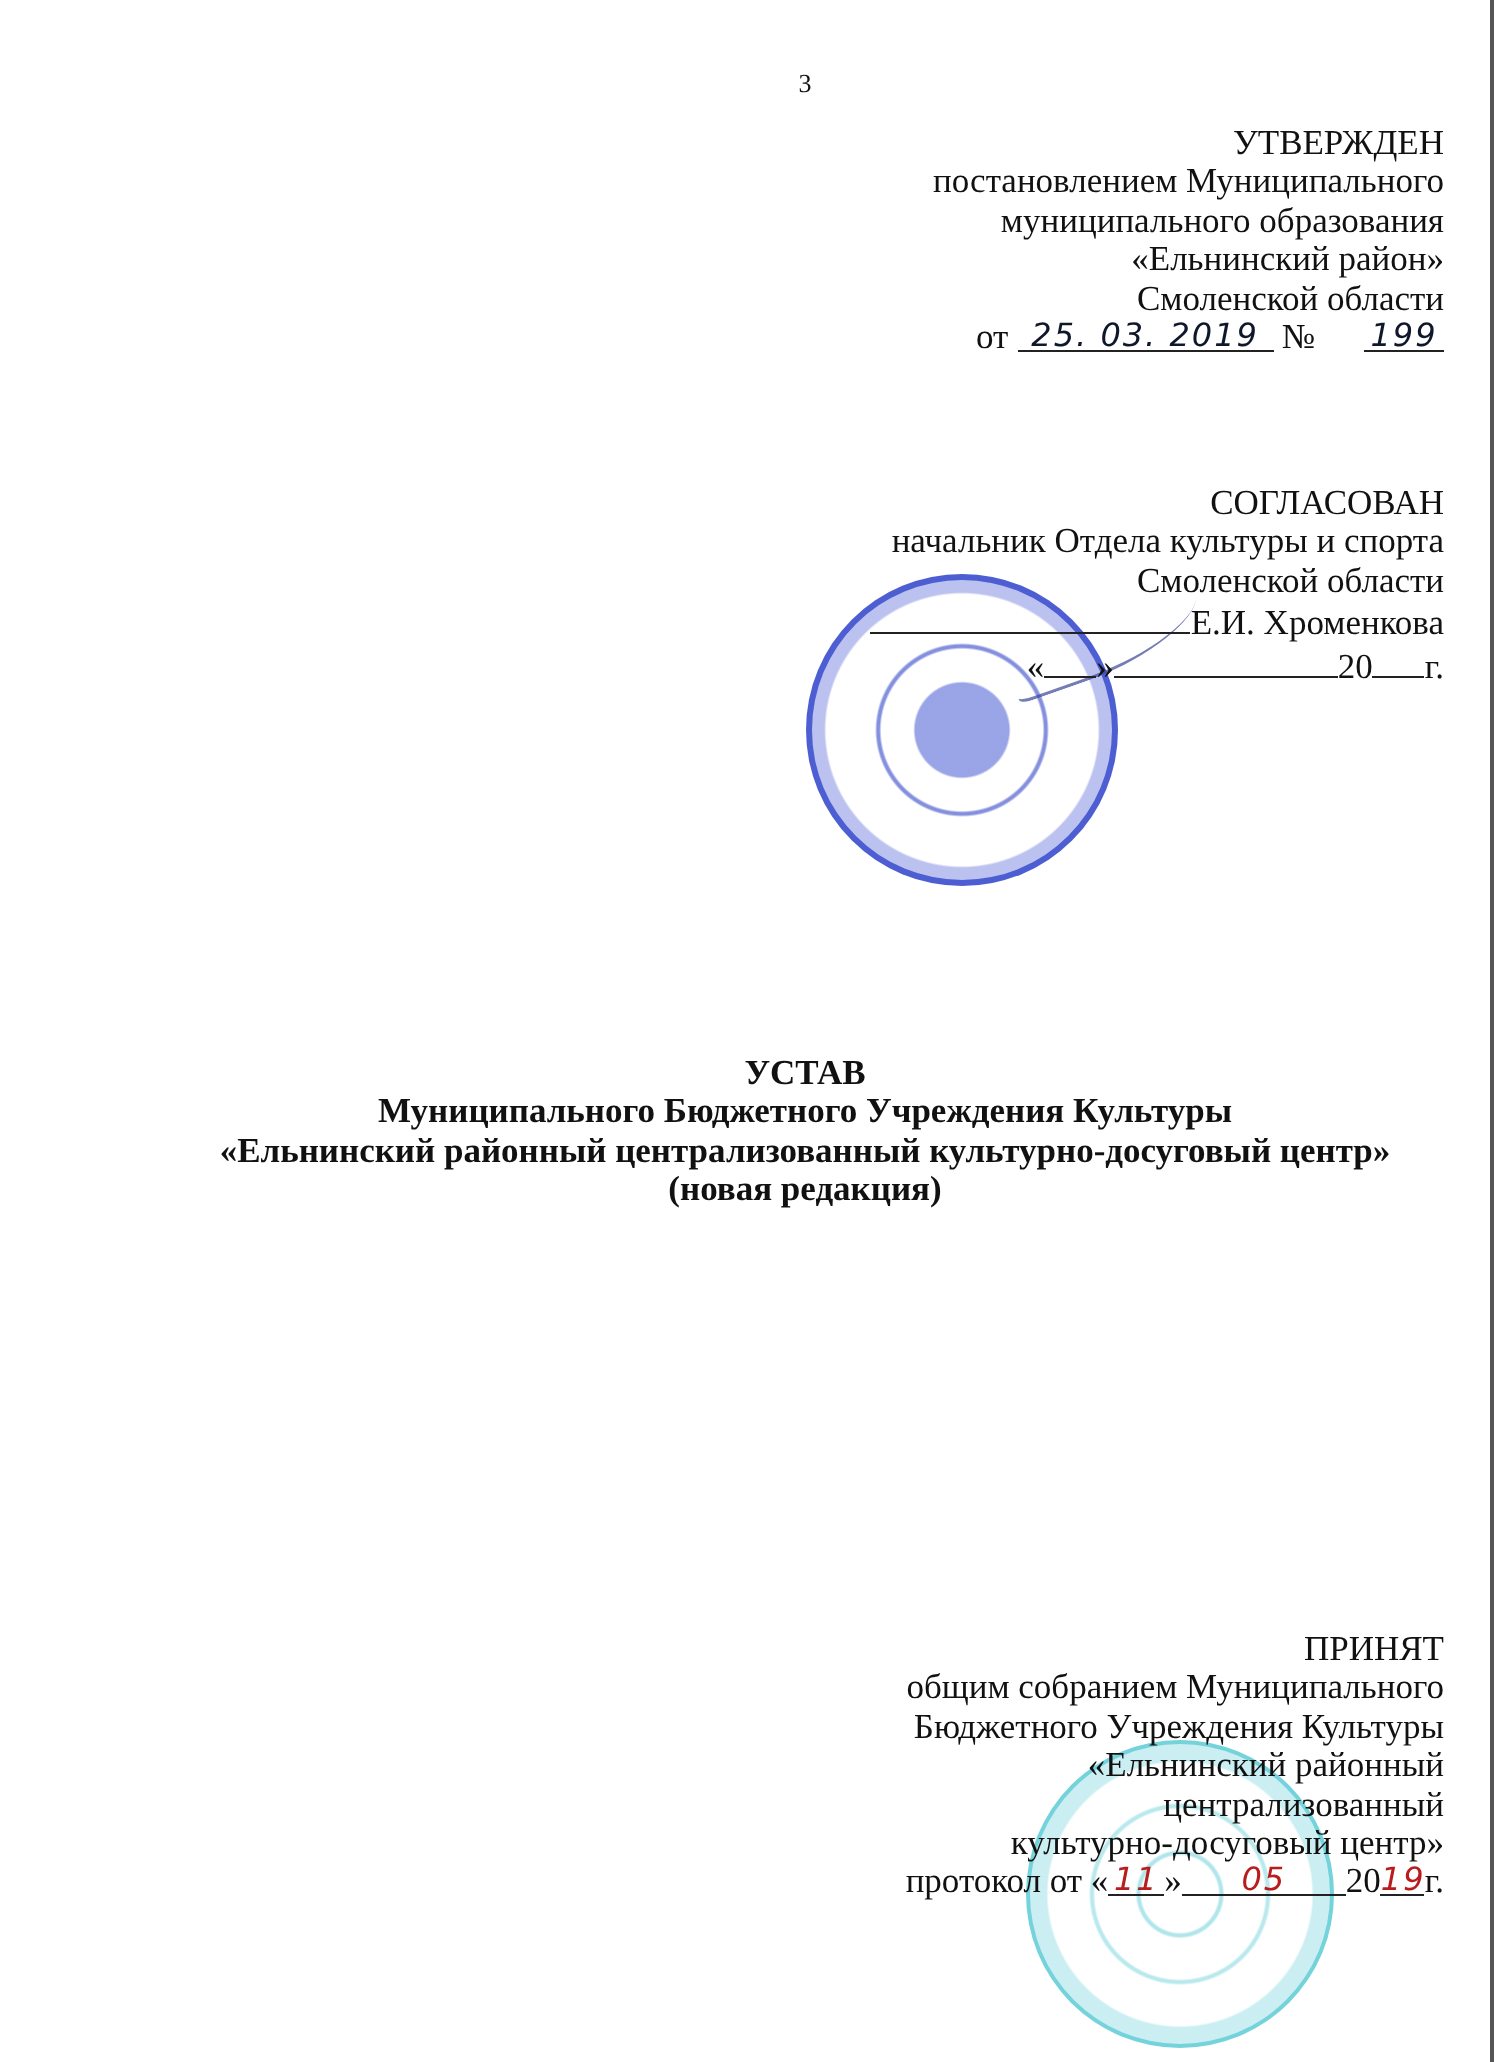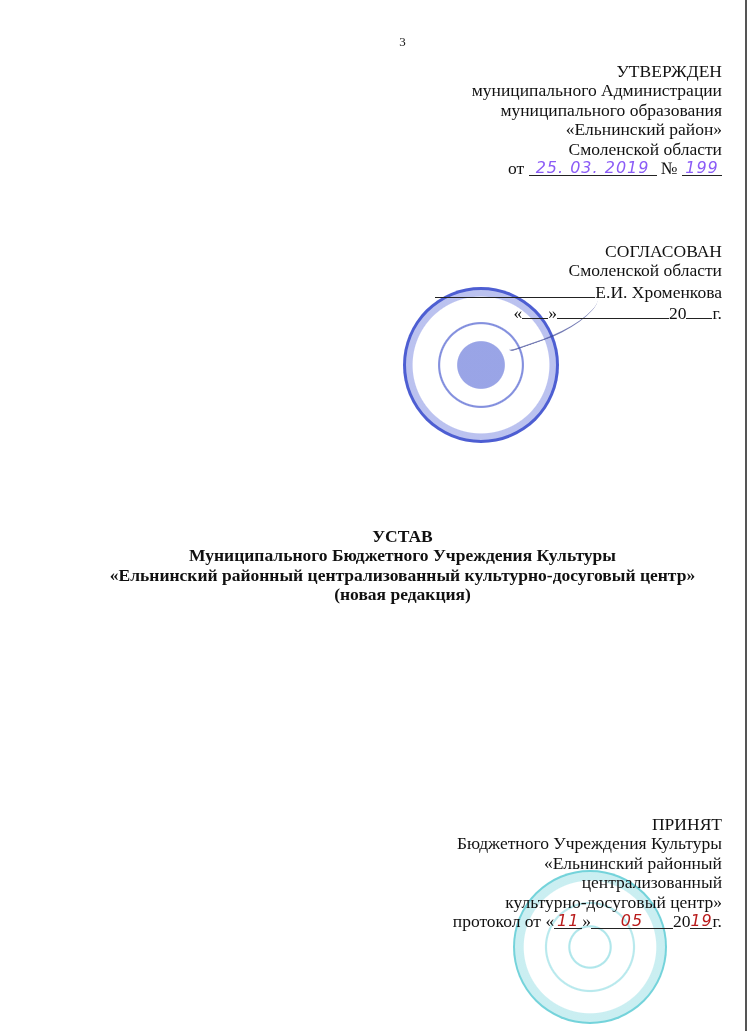--- a/index.html
+++ b/index.html
@@ -22,21 +22,21 @@
     }
     #approved { top: 62px; }
     #agreed { top: 242px; }
     #accepted { top: 815px; }
     .blank {
       display: inline-block; border-bottom: 1px solid #222; height: 16px;
       vertical-align: baseline; position: relative; text-align: center;
     }
     .hand {
       font-family: "DejaVu Sans", sans-serif; font-style: italic;
-      color: #8b5cf6; font-size: 16px; letter-spacing: 1px;
+      color: #0f172a; font-size: 16px; letter-spacing: 1px;
       position: relative; top: -1px;
     }
     .hand-faint { color: #b91c1c; }
     .title-block {
       position: absolute; top: 527px; left: 0; width: 805px; text-align: center;
       font-weight: bold; font-size: 17.5px; line-height: 19.4px;
     }
     .stamp {
       position: absolute; border-radius: 50%;
       pointer-events: none;
@@ -66,57 +66,59 @@
   </style>
 </head>
 <body>
 
 <div class="page-edge"></div>
 
 <div class="page-number">3</div>
 
 <div class="block-right" id="approved">
   <div>УТВЕРЖДЕН</div>
-  <div>муниципального Администрации</div>
+  <div>постановлением Муниципального</div>
   <div>муниципального образования</div>
   <div>«Ельнинский район»</div>
   <div>Смоленской области</div>
   <div>
     <span>от</span>
     <span class="blank" style="width:128px;"><span class="hand">25. 03. 2019</span></span>
     <span>№</span>
-    <span class="blank" style="width:40px;"><span class="hand">199</span></span>
+    <span class="blank" style="width:40px;margin-left:20px;"><span class="hand">199</span></span>
   </div>
 </div>
 
 <div class="stamp" id="stamp-blue"></div>
 <div class="signature"></div>
 
 <div class="block-right" id="agreed">
   <div>СОГЛАСОВАН</div>
+  <div>начальник Отдела культуры и спорта</div>
   <div>Смоленской области</div>
   <div>
     <span class="blank" style="width:160px;"></span><span>Е.И. Хроменкова</span>
   </div>
   <div>
     <span>«</span><span class="blank" style="width:26px;"></span><span>»</span><span class="blank" style="width:112px;"></span><span>20</span><span class="blank" style="width:26px;"></span><span>г.</span>
   </div>
 </div>
 
 <div class="title-block">
   <div>УСТАВ</div>
   <div>Муниципального Бюджетного Учреждения Культуры</div>
   <div>«Ельнинский районный централизованный культурно-досуговый центр»</div>
   <div>(новая редакция)</div>
 </div>
 
 <div class="stamp" id="stamp-teal"></div>
 
 <div class="block-right" id="accepted">
   <div>ПРИНЯТ</div>
+  <div>общим собранием Муниципального</div>
   <div>Бюджетного Учреждения Культуры</div>
   <div>«Ельнинский районный</div>
   <div>централизованный</div>
   <div>культурно-досуговый центр»</div>
   <div>
     <span>протокол от «</span><span class="blank" style="width:28px;"><span class="hand hand-faint">11</span></span><span>»</span><span class="blank" style="width:82px;"><span class="hand hand-faint">05</span></span><span>20</span><span class="blank" style="width:22px;"><span class="hand hand-faint">19</span></span><span>г.</span>
   </div>
 </div>
 
 </body></html>

